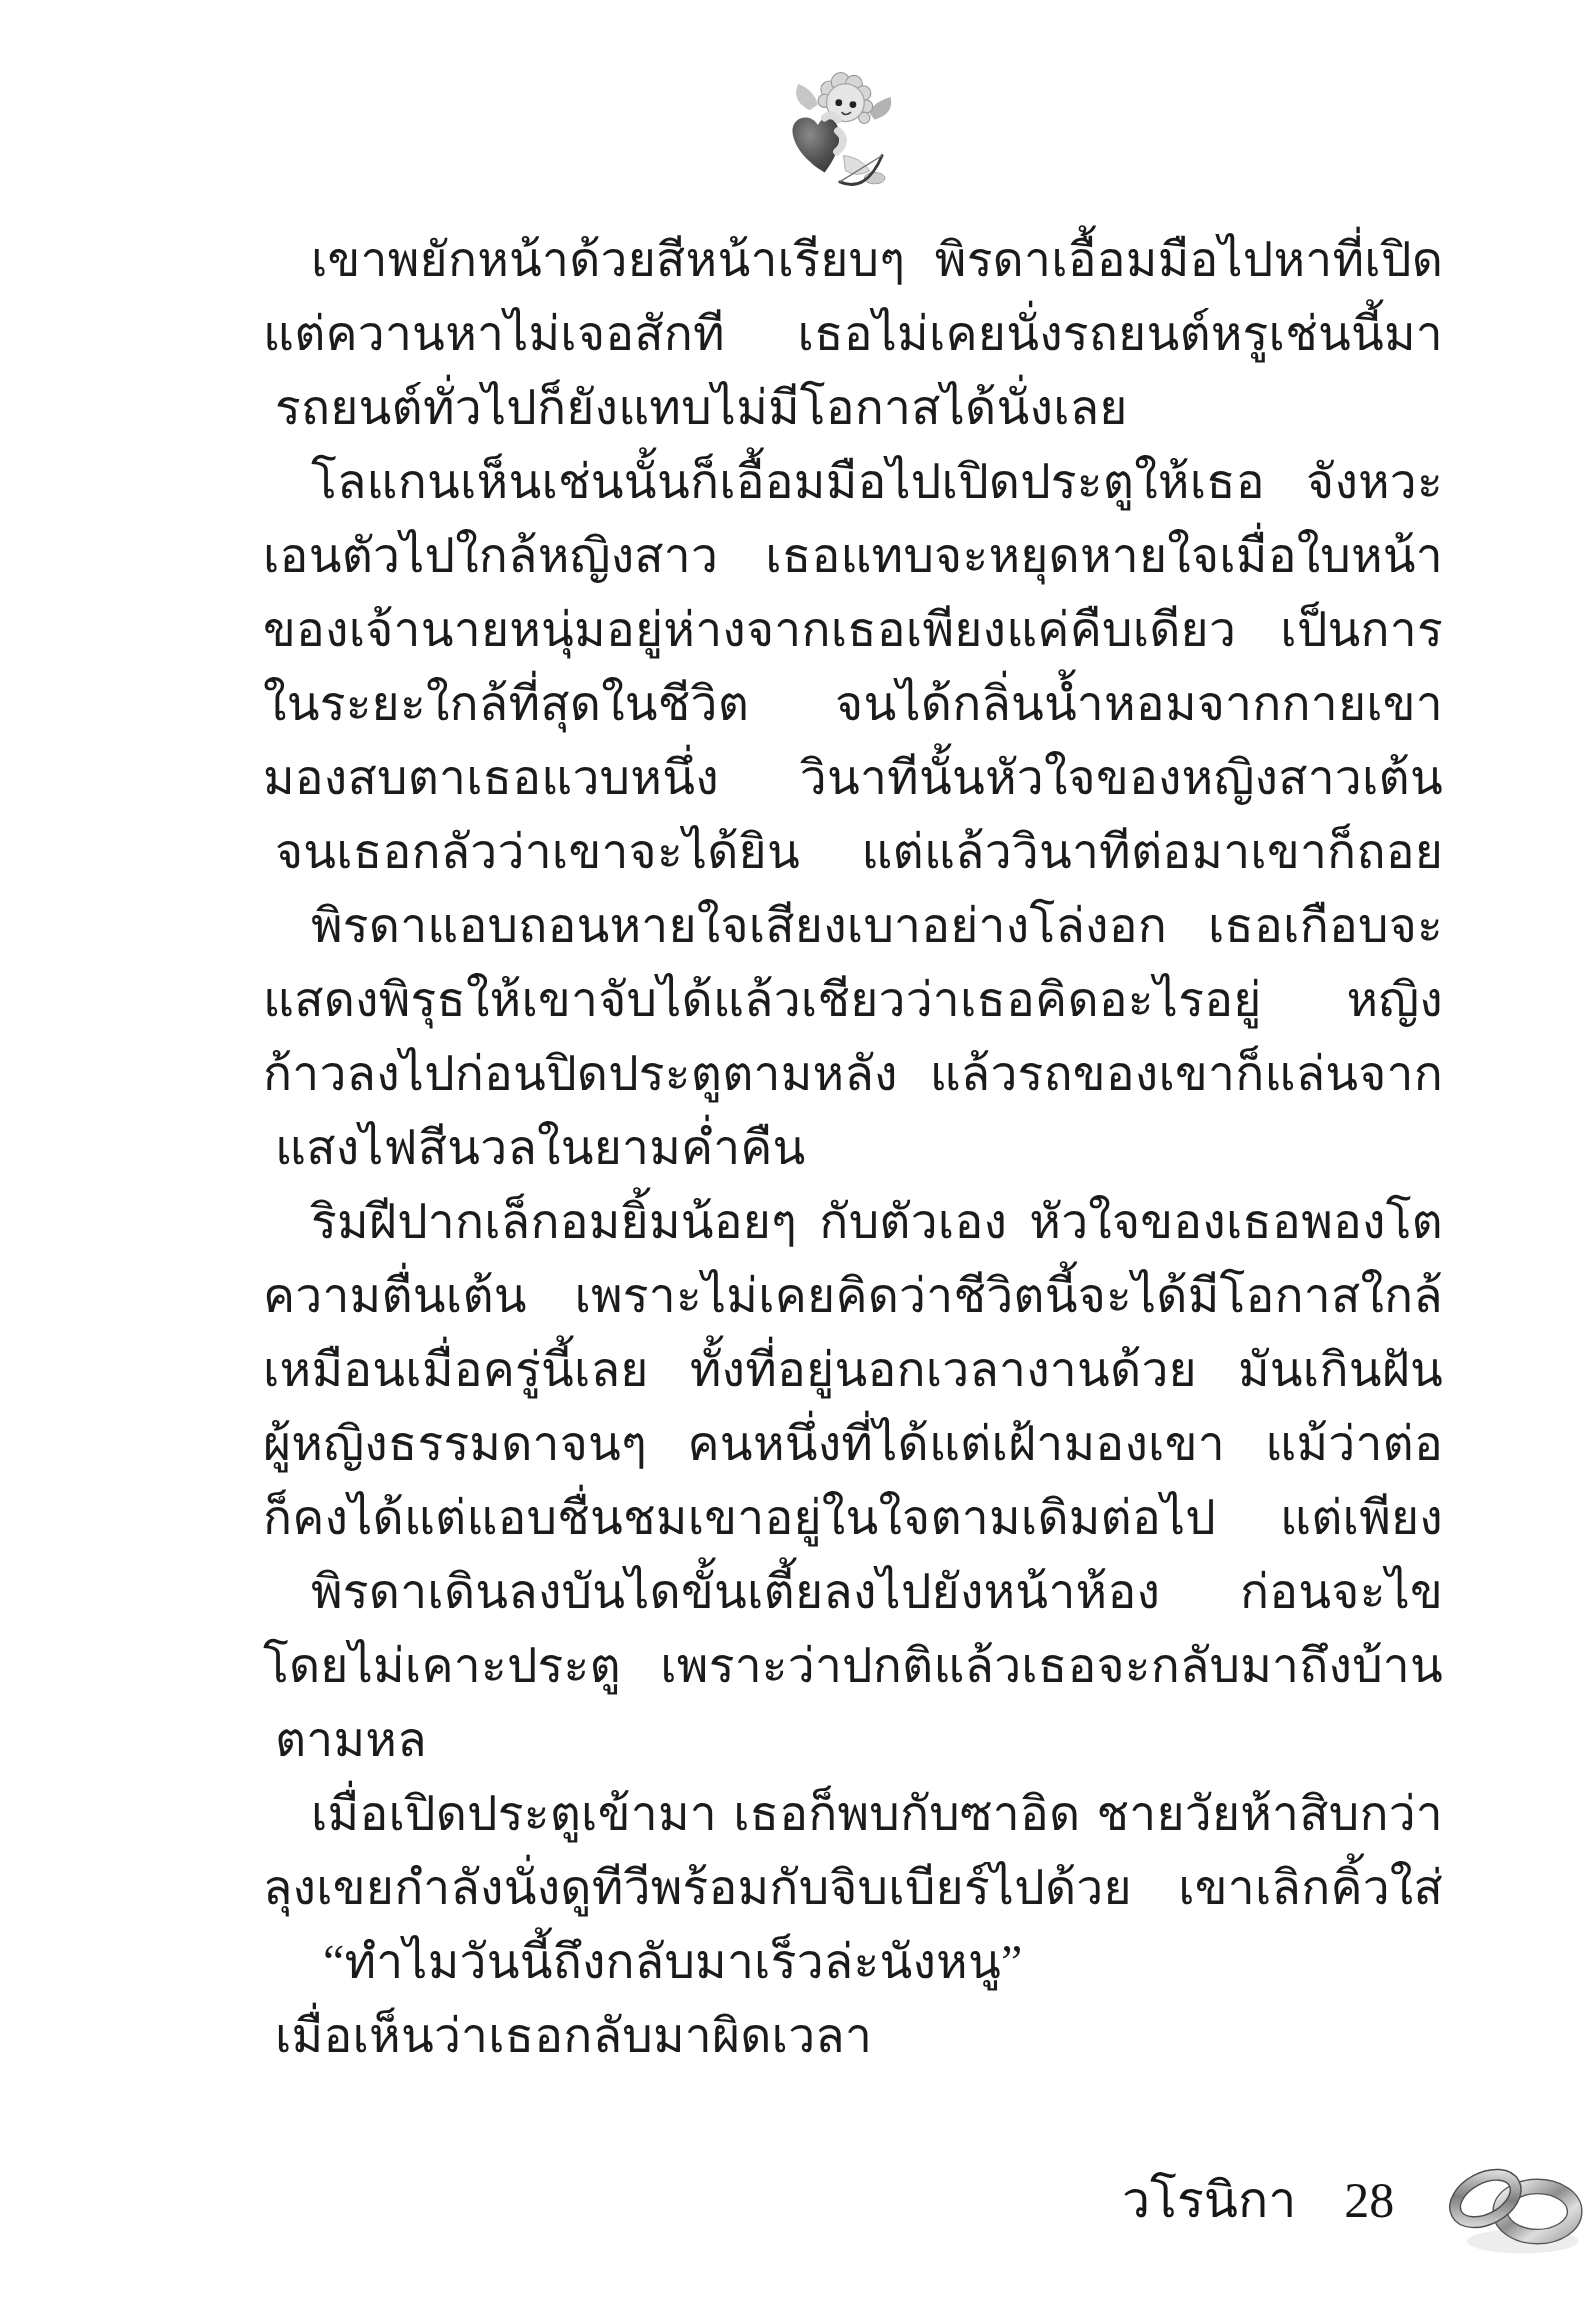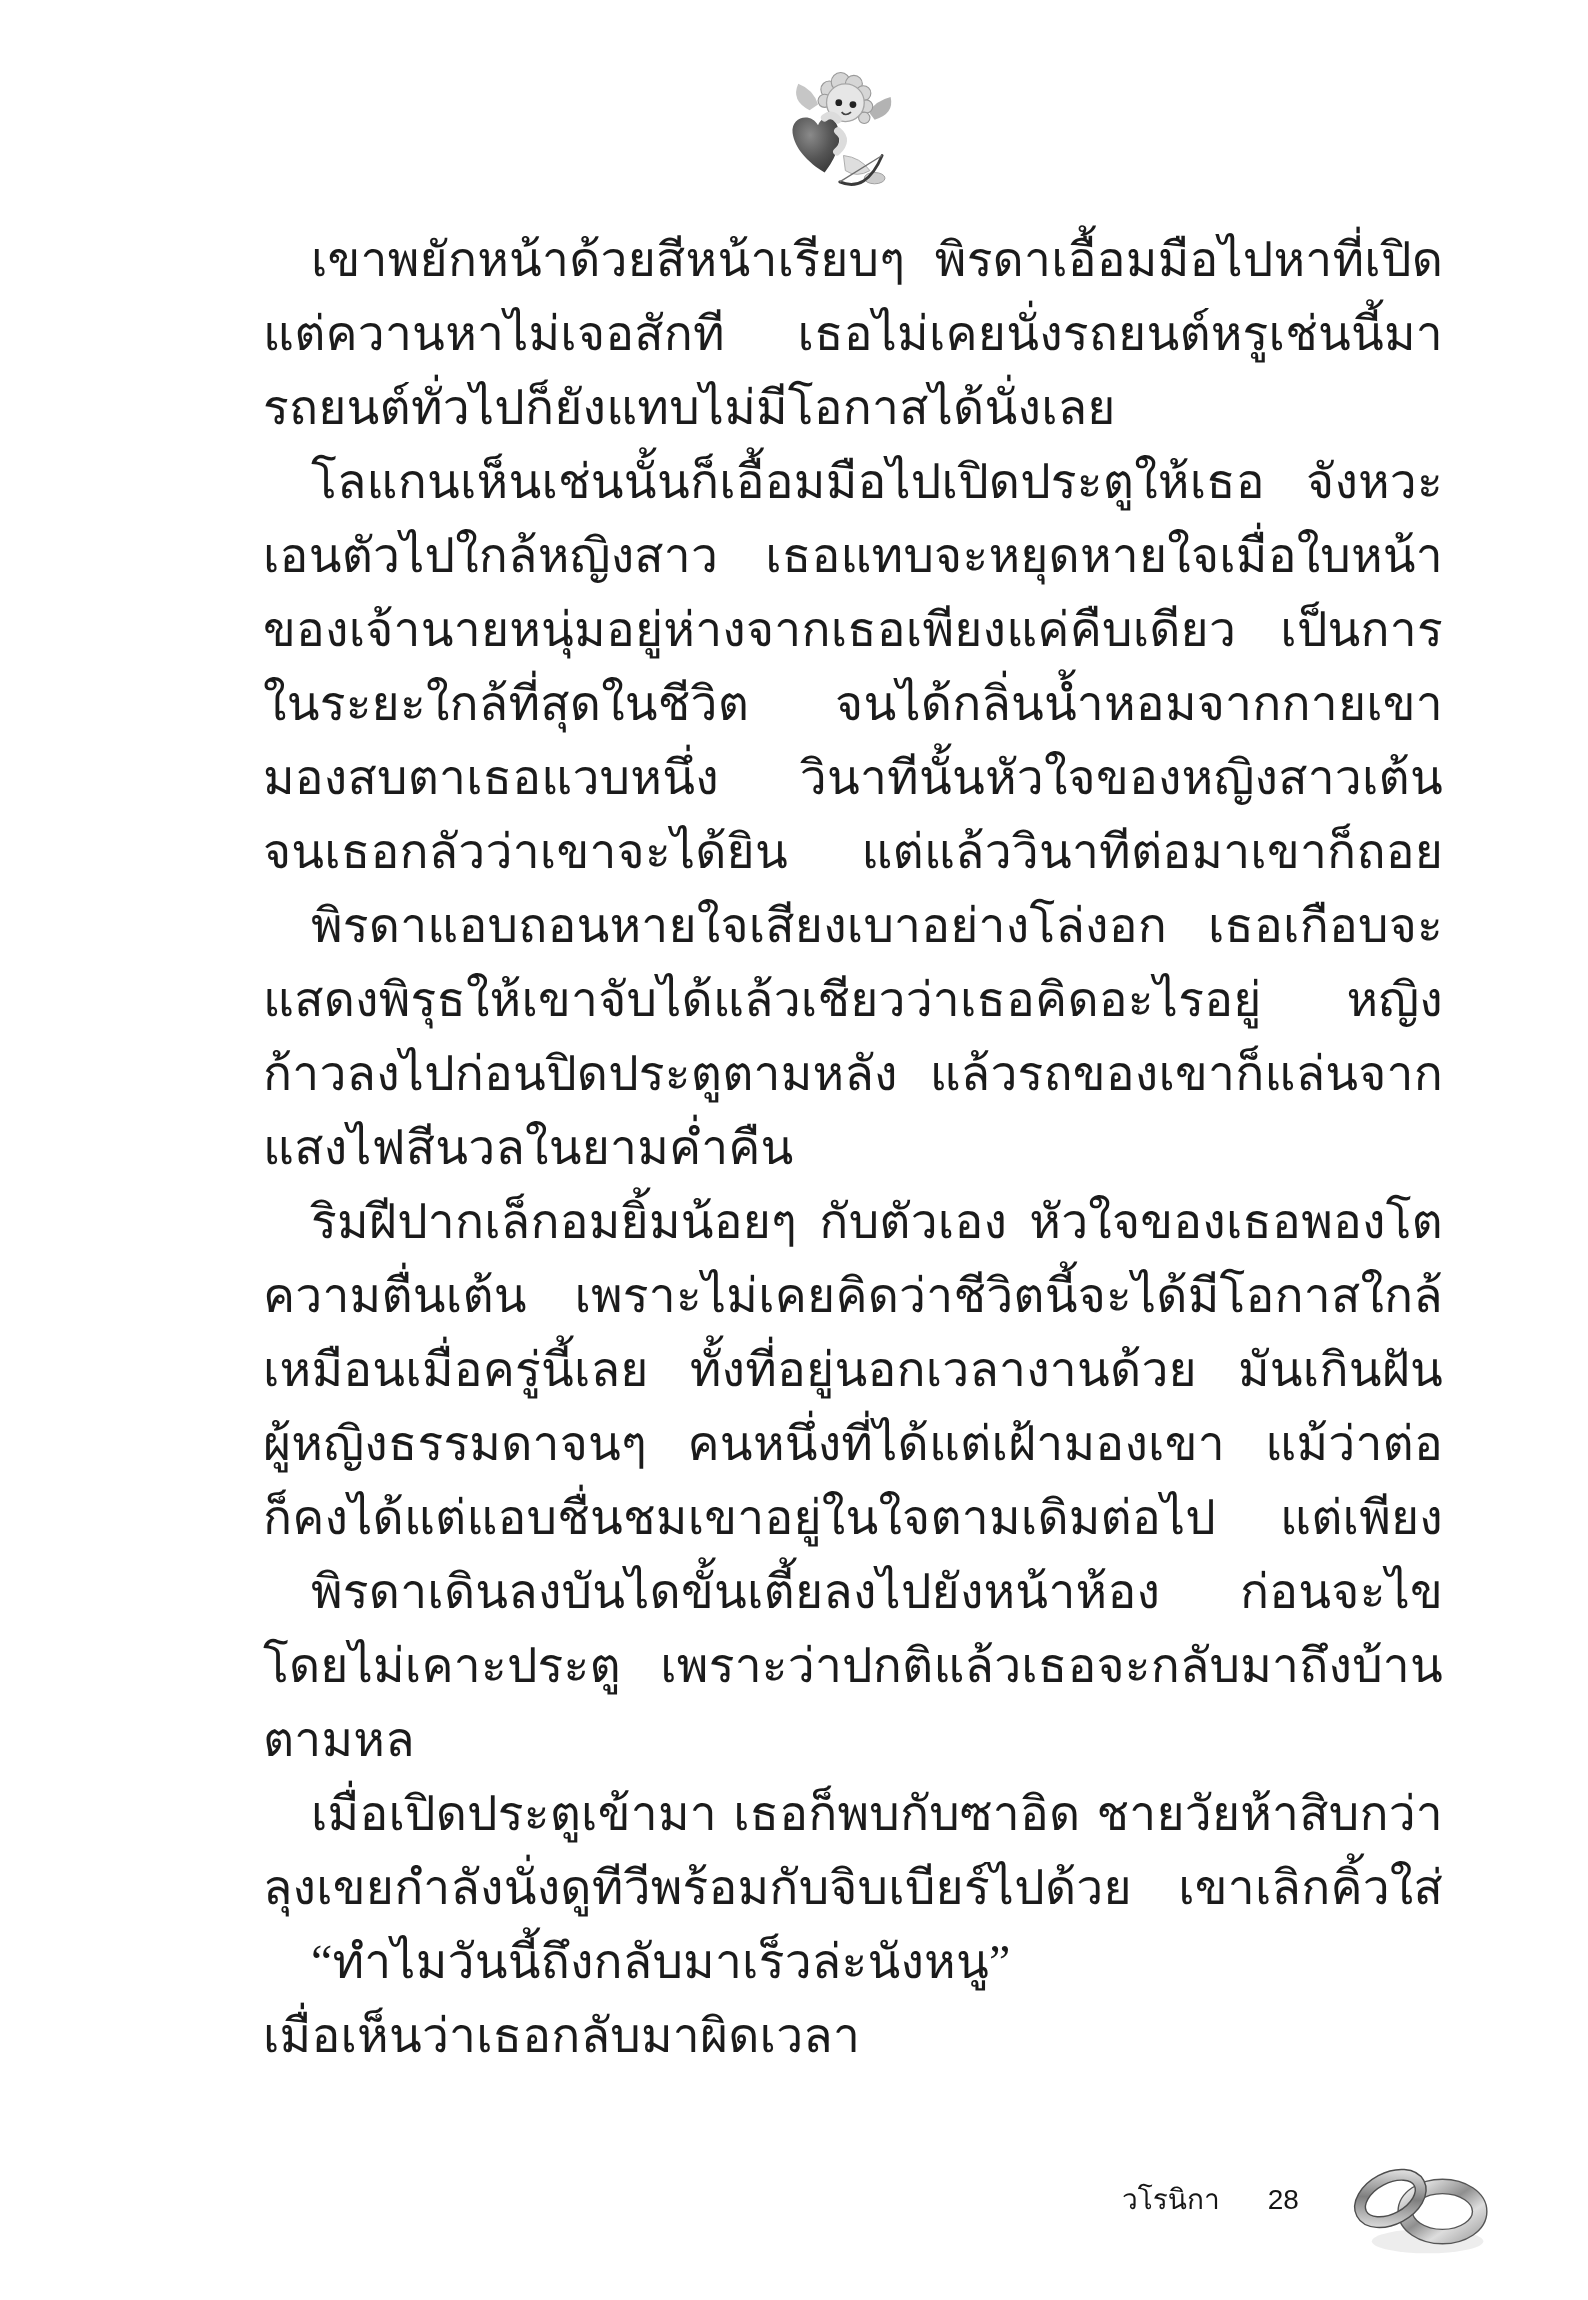--- a/index.html
+++ b/index.html
@@ -28,33 +28,33 @@
     line-height: 74px;
   }
   .line {
     height: 74px;
     overflow: hidden;
     text-align: justify;
     text-align-last: justify;
     letter-spacing: 0.2px;
   }
   .line.first { text-indent: 48px; }
-  .line.last  { text-align-last: left; }
+  .line.last  { text-align-last: left; margin-left: 12px; }
   .footer {
     position: absolute;
     left: 1122px;
     top: 2171px;
     width: 371px;
     height: 102px;
     display: flex;
     align-items: flex-start;
   }
   .footer-text {
-    font-family: Liberation Sans, sans-serif;
-    font-size: 28px;
+    font-family: Liberation Serif, serif;
+    font-size: 50px;
     line-height: 58px;
     color: #161616;
     display: flex;
     gap: 48px;
     white-space: nowrap;
   }
   .rings {
     width: 160px;
     height: 93px;
     margin-left: 43px;

